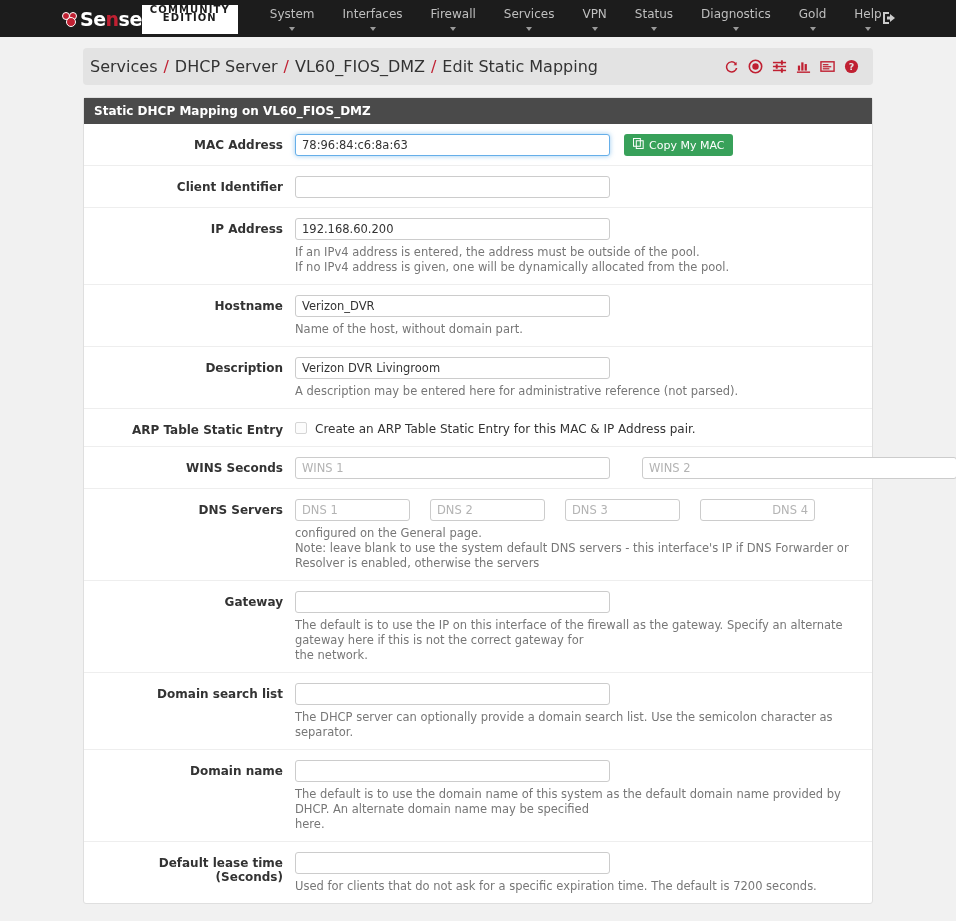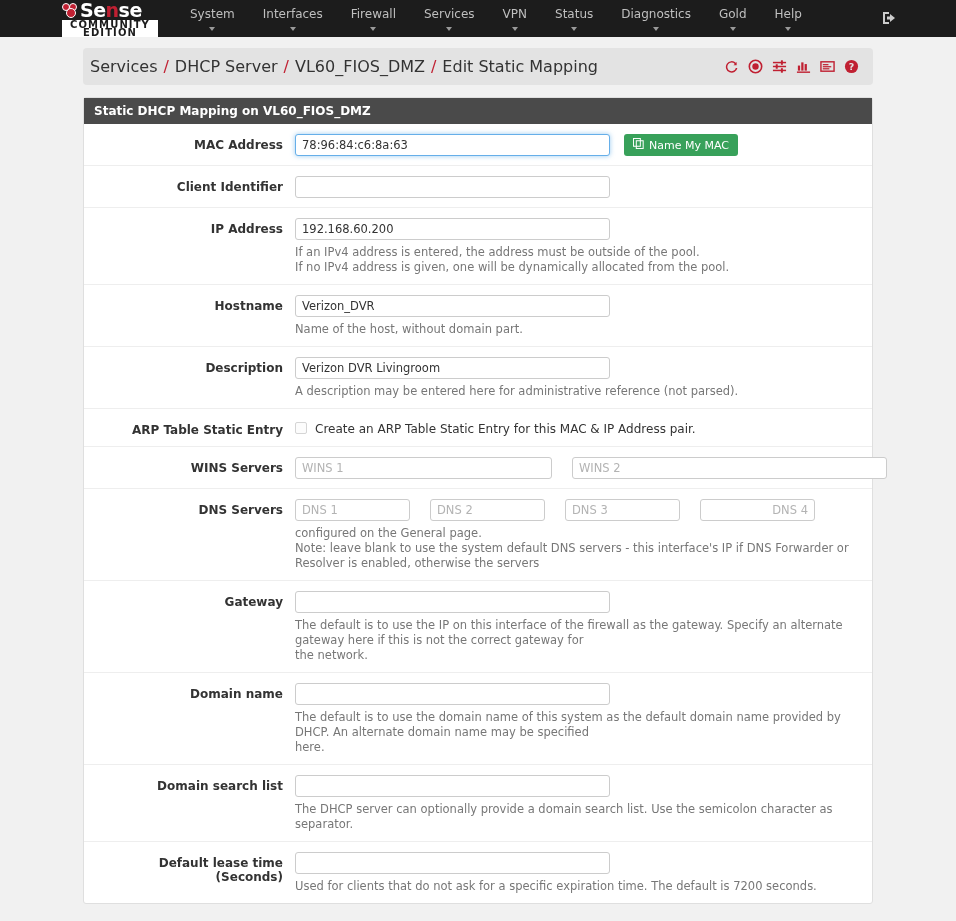--- a/index.html
+++ b/index.html
@@ -18,21 +18,21 @@
   .navbar {
     height: 37px;
     background: #1c1c1c;
     display: flex;
     align-items: center;
     padding-left: 62px;
     position: relative;
   }
   .brand {
     display: flex;
-    flex-direction: column;
+    flex-direction: row;
     justify-content: center;
     margin-right: 18px;
     height: 30px;
     user-select: none;
   }
   .brand-main {
     font-size: 19px;
     font-weight: bold;
     letter-spacing: -0.5px;
     line-height: 18px;
@@ -211,21 +211,21 @@
     border-radius: 2px;
     cursor: pointer;
     flex: none;
   }
   .chk-label { font-size: 12px; color: #333; }
 
   .multi-inputs { display: flex; gap: 0; }
   .multi-inputs input { margin-right: 20px; }
   .multi-inputs input:last-child { margin-right: 0; text-align: right; }
 
-  .wins-row input:first-child { width: 257px; margin-right: 20px; }
+  .wins-row input:first-child { width: 315px; margin-right: 32px; }
   .wins-row input:last-child  { width: 315px; }
 </style>
 </head>
 <body>
 
 <div class="navbar">
   <div class="brand">
     <div class="brand-main">
       <span class="brand-glyph">
           <i></i>
@@ -352,21 +352,21 @@
       <div class="form-ctrl">
         <div class="ctrl-line">
           <input type="text" class="w-wide input-focus" value="78:96:84:c6:8a:63" style="">
           <button class="btn btn-success">
             <span>
               <svg width="11" height="11" viewBox="0 0 12 12">
                 <rect x="0.5" y="0.5" width="7.5" height="8.5" fill="none" stroke="#fff" stroke-width="1.1"></rect>
                 <rect x="3.6" y="3" width="7.5" height="8.5" fill="none" stroke="#fff" stroke-width="1.1"></rect>
               </svg>
             </span>
-            <span>Name My MAC</span>
+            <span>Copy My MAC</span>
           </button>
         </div>
       </div>
     </div>
 
     <div class="form-row">
       <div class="form-label">Client Identifier</div>
       <div class="form-ctrl">
         <input type="text" class="w-wide" value="" style="">
       </div>
@@ -403,21 +403,21 @@
       <div class="form-label">ARP Table Static Entry</div>
       <div class="form-ctrl">
         <div class="chk-line">
           <span class="chk"></span>
           <span class="chk-label">Create an ARP Table Static Entry for this MAC &amp; IP Address pair.</span>
         </div>
       </div>
     </div>
 
     <div class="form-row">
-      <div class="form-label">WINS Servers</div>
+      <div class="form-label">WINS Seconds</div>
       <div class="form-ctrl">
         <div class="wins-row" style="display:flex;">
           <input type="text" placeholder="WINS 1" style="">
           <input type="text" placeholder="WINS 2" style="">
         </div>
       </div>
     </div>
 
     <div class="form-row">
       <div class="form-label">DNS Servers</div>
@@ -440,39 +440,39 @@
       <div class="form-ctrl">
         <input type="text" class="w-wide" value="" style="">
         <div class="help-text">
           <div>The default is to use the IP on this interface of the firewall as the gateway. Specify an alternate gateway here if this is not the correct gateway for</div>
           <div>the network.</div>
         </div>
       </div>
     </div>
 
     <div class="form-row">
+      <div class="form-label">Domain search list</div>
+      <div class="form-ctrl">
+        <input type="text" class="w-wide" value="" style="">
+        <div class="help-text">The DHCP server can optionally provide a domain search list. Use the semicolon character as separator.</div>
+      </div>
+    </div>
+
+    <div class="form-row">
       <div class="form-label">Domain name</div>
       <div class="form-ctrl">
         <input type="text" class="w-wide" value="" style="">
         <div class="help-text">
           <div>The default is to use the domain name of this system as the default domain name provided by DHCP. An alternate domain name may be specified</div>
           <div>here.</div>
         </div>
       </div>
     </div>
 
     <div class="form-row">
-      <div class="form-label">Domain search list</div>
-      <div class="form-ctrl">
-        <input type="text" class="w-wide" value="" style="">
-        <div class="help-text">The DHCP server can optionally provide a domain search list. Use the semicolon character as separator.</div>
-      </div>
-    </div>
-
-    <div class="form-row">
       <div class="form-label">
         <div>Default lease time</div>
         <div>(Seconds)</div>
       </div>
       <div class="form-ctrl">
         <input type="text" class="w-wide" value="" style="">
         <div class="help-text">Used for clients that do not ask for a specific expiration time. The default is 7200 seconds.</div>
       </div>
     </div>
 

